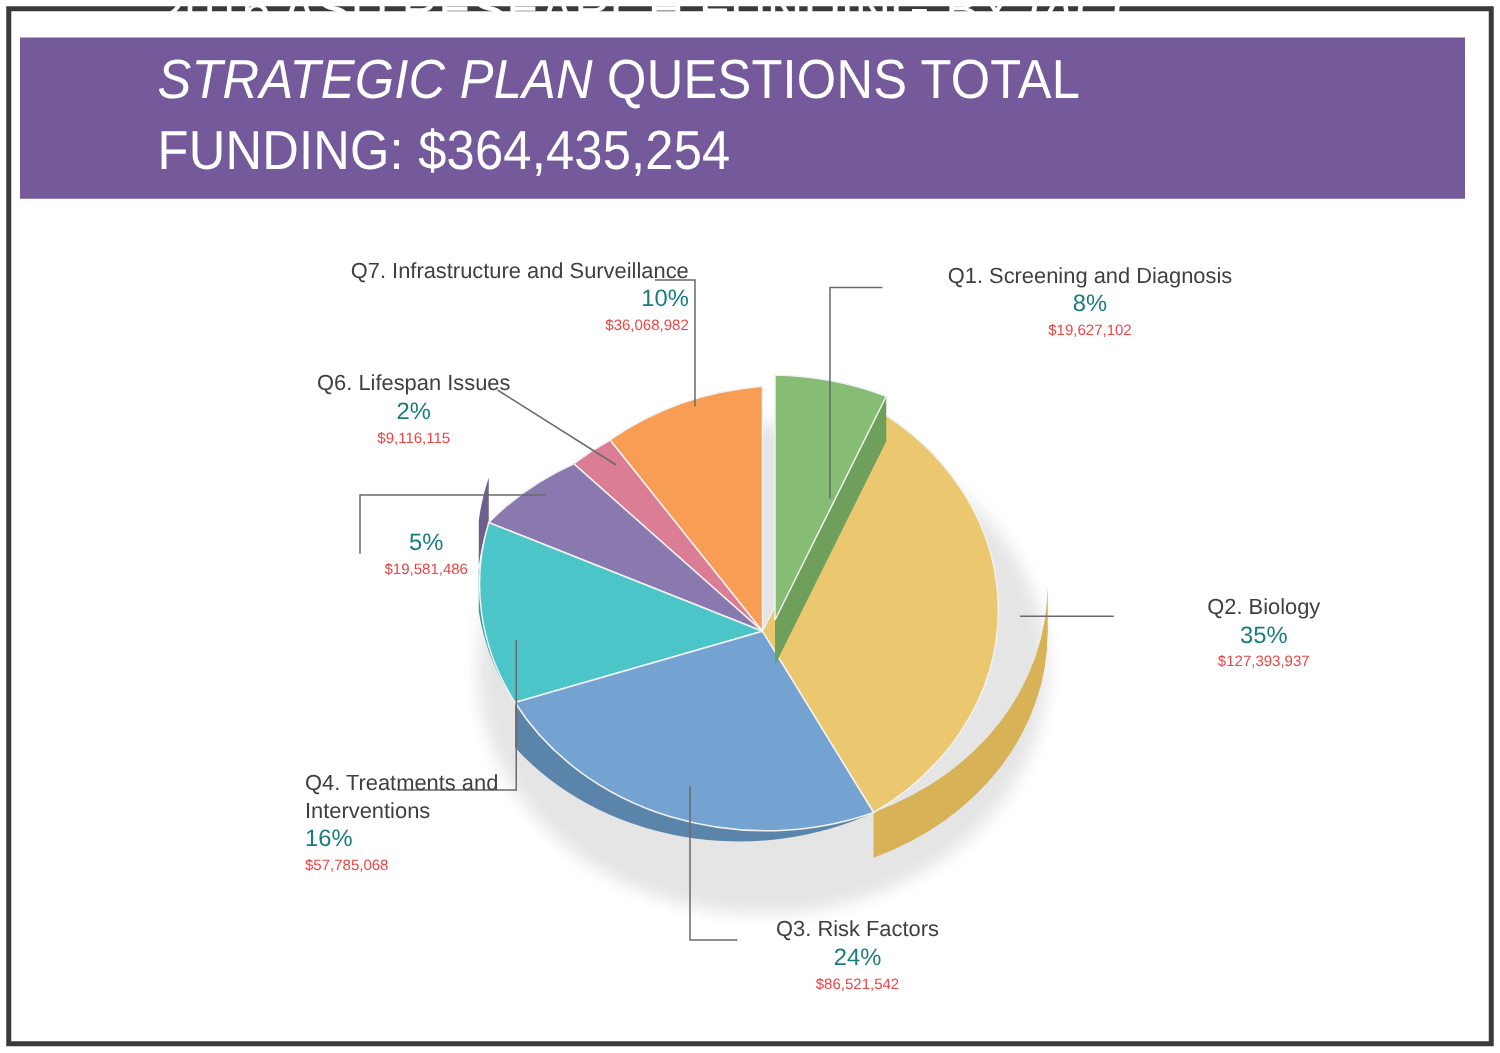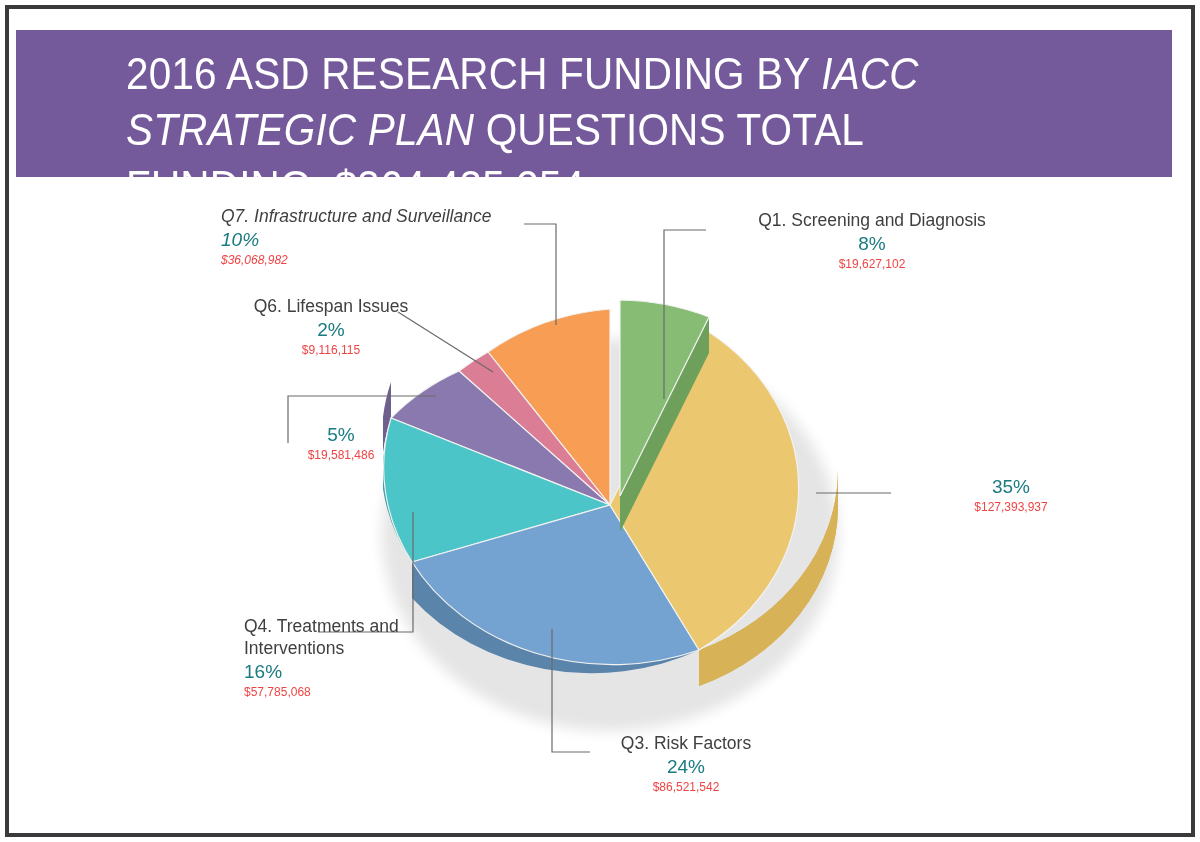--- a/index.html
+++ b/index.html
@@ -39,26 +39,26 @@
     border: 1px solid #ffffff;
     box-sizing: border-box;
     pointer-events: none;
   }
   
   #header-banner {
     position: absolute;
     left: 16px;
     top: 30px;
     width: 1156px;
-    height: 147px;
+    height: 129px;
     background: #755a9b;
     box-sizing: border-box;
     padding: 16px 44px 10px 110px;
     display: flex;
-    align-items: flex-start;
+    align-items: flex-end;
   }
   #header-title {
     color: #ffffff;
     font-family: "Liberation Sans", sans-serif;
     font-size: 44px;
     line-height: 1.28;
     font-weight: 400;
     letter-spacing: 0.2px;
     text-transform: uppercase;
     transform: scaleX(0.92);
@@ -109,21 +109,21 @@
     margin-top: 1px;
   }
 
   
   #callout-q1 { left: 726px; top: 32px; width: 260px; text-align: center; }
   #callout-q2 { left: 880px; top: 297px; width: 230px; text-align: center; }
   #callout-q3 { left: 560px; top: 555px; width: 220px; text-align: center; }
   #callout-q4 { left: 228px; top: 438px; width: 220px; text-align: left; }
   #callout-q5 { left: 215px; top: 245px; width: 220px; text-align: center; }
   #callout-q6 { left: 205px; top: 118px; width: 220px; text-align: center; }
-  #callout-q7 { left: 205px; top: 28px; width: 330px; text-align: left; font-style: italic; }
+  #callout-q7 { left: 205px; top: 28px; width: 330px; text-align: right; }
 </style>
 </head>
 <body>
 
 <div id="page">
 
   <div id="frame-outer"></div>
   <div id="frame-inner"></div>
 
   <div id="header-banner">
@@ -184,20 +184,21 @@
       <polyline fill="none" stroke="#6a6a6c" stroke-width="1.2" points="540,148 540,47 508,47"></polyline>
     </svg>
 
     <div class="callout" id="callout-q1">
       <div class="cl-title">Q1. Screening and Diagnosis</div>
       <div class="cl-pct">8%</div>
       <div class="cl-amount">$19,627,102</div>
     </div>
 
     <div class="callout" id="callout-q2">
+      <div class="cl-title">Q2. Biology</div>
       <div class="cl-pct">35%</div>
       <div class="cl-amount">$127,393,937</div>
     </div>
 
     <div class="callout" id="callout-q3">
       <div class="cl-title">Q3. Risk Factors</div>
       <div class="cl-pct">24%</div>
       <div class="cl-amount">$86,521,542</div>
     </div>
 

